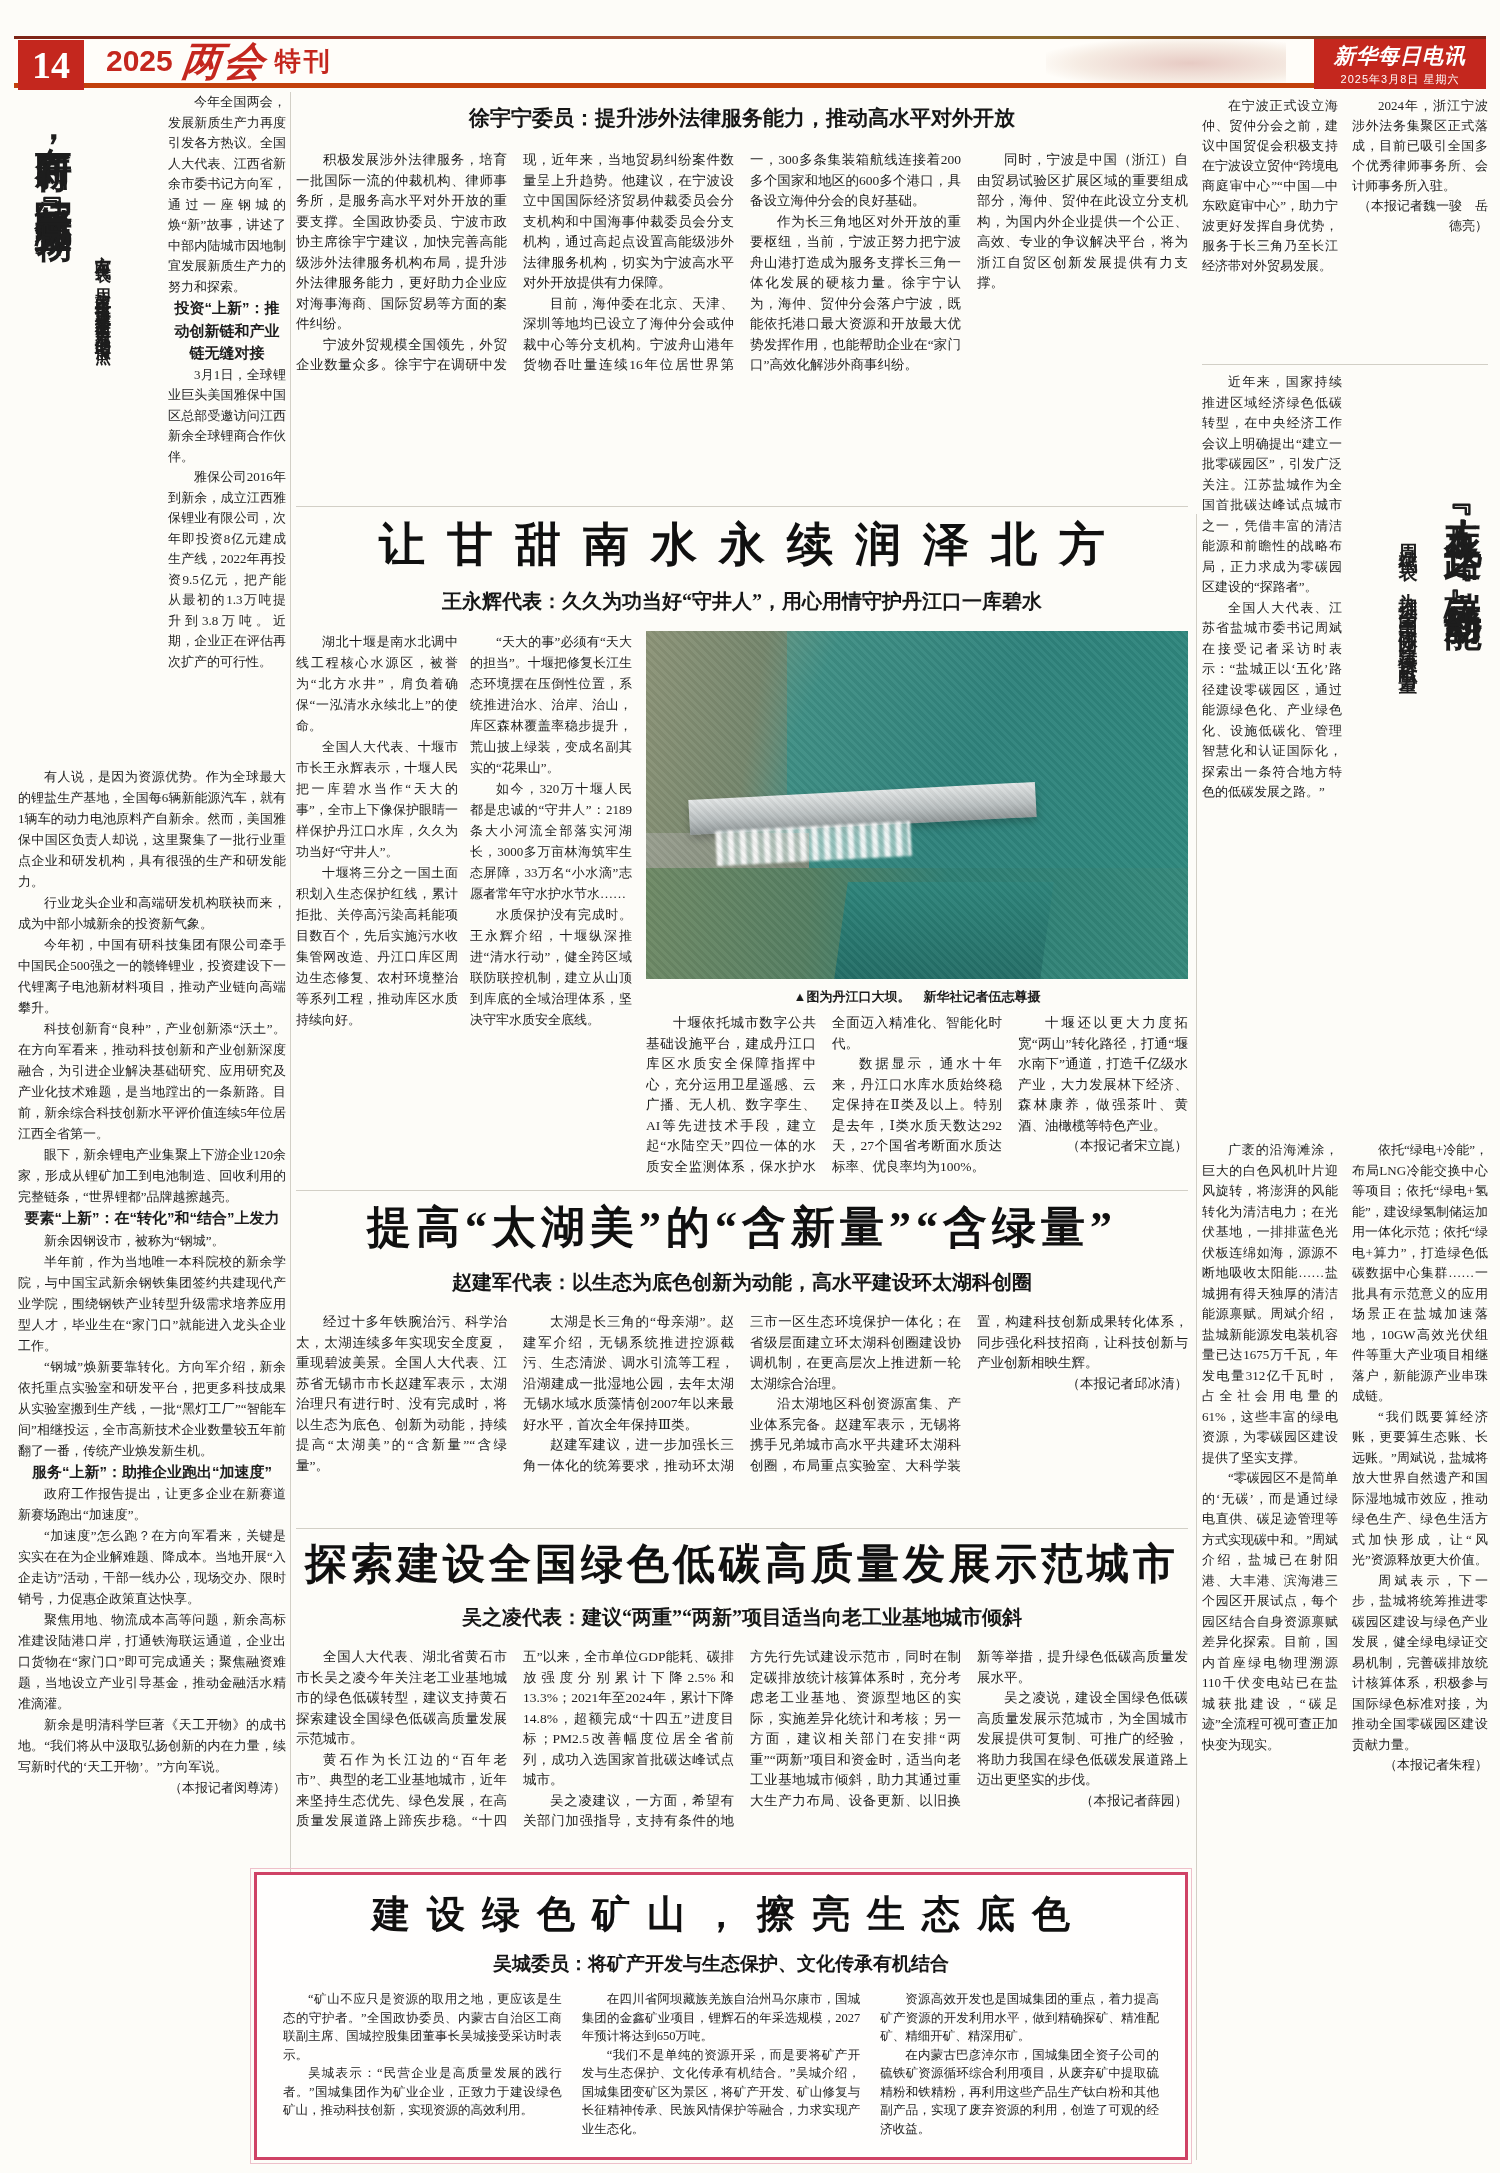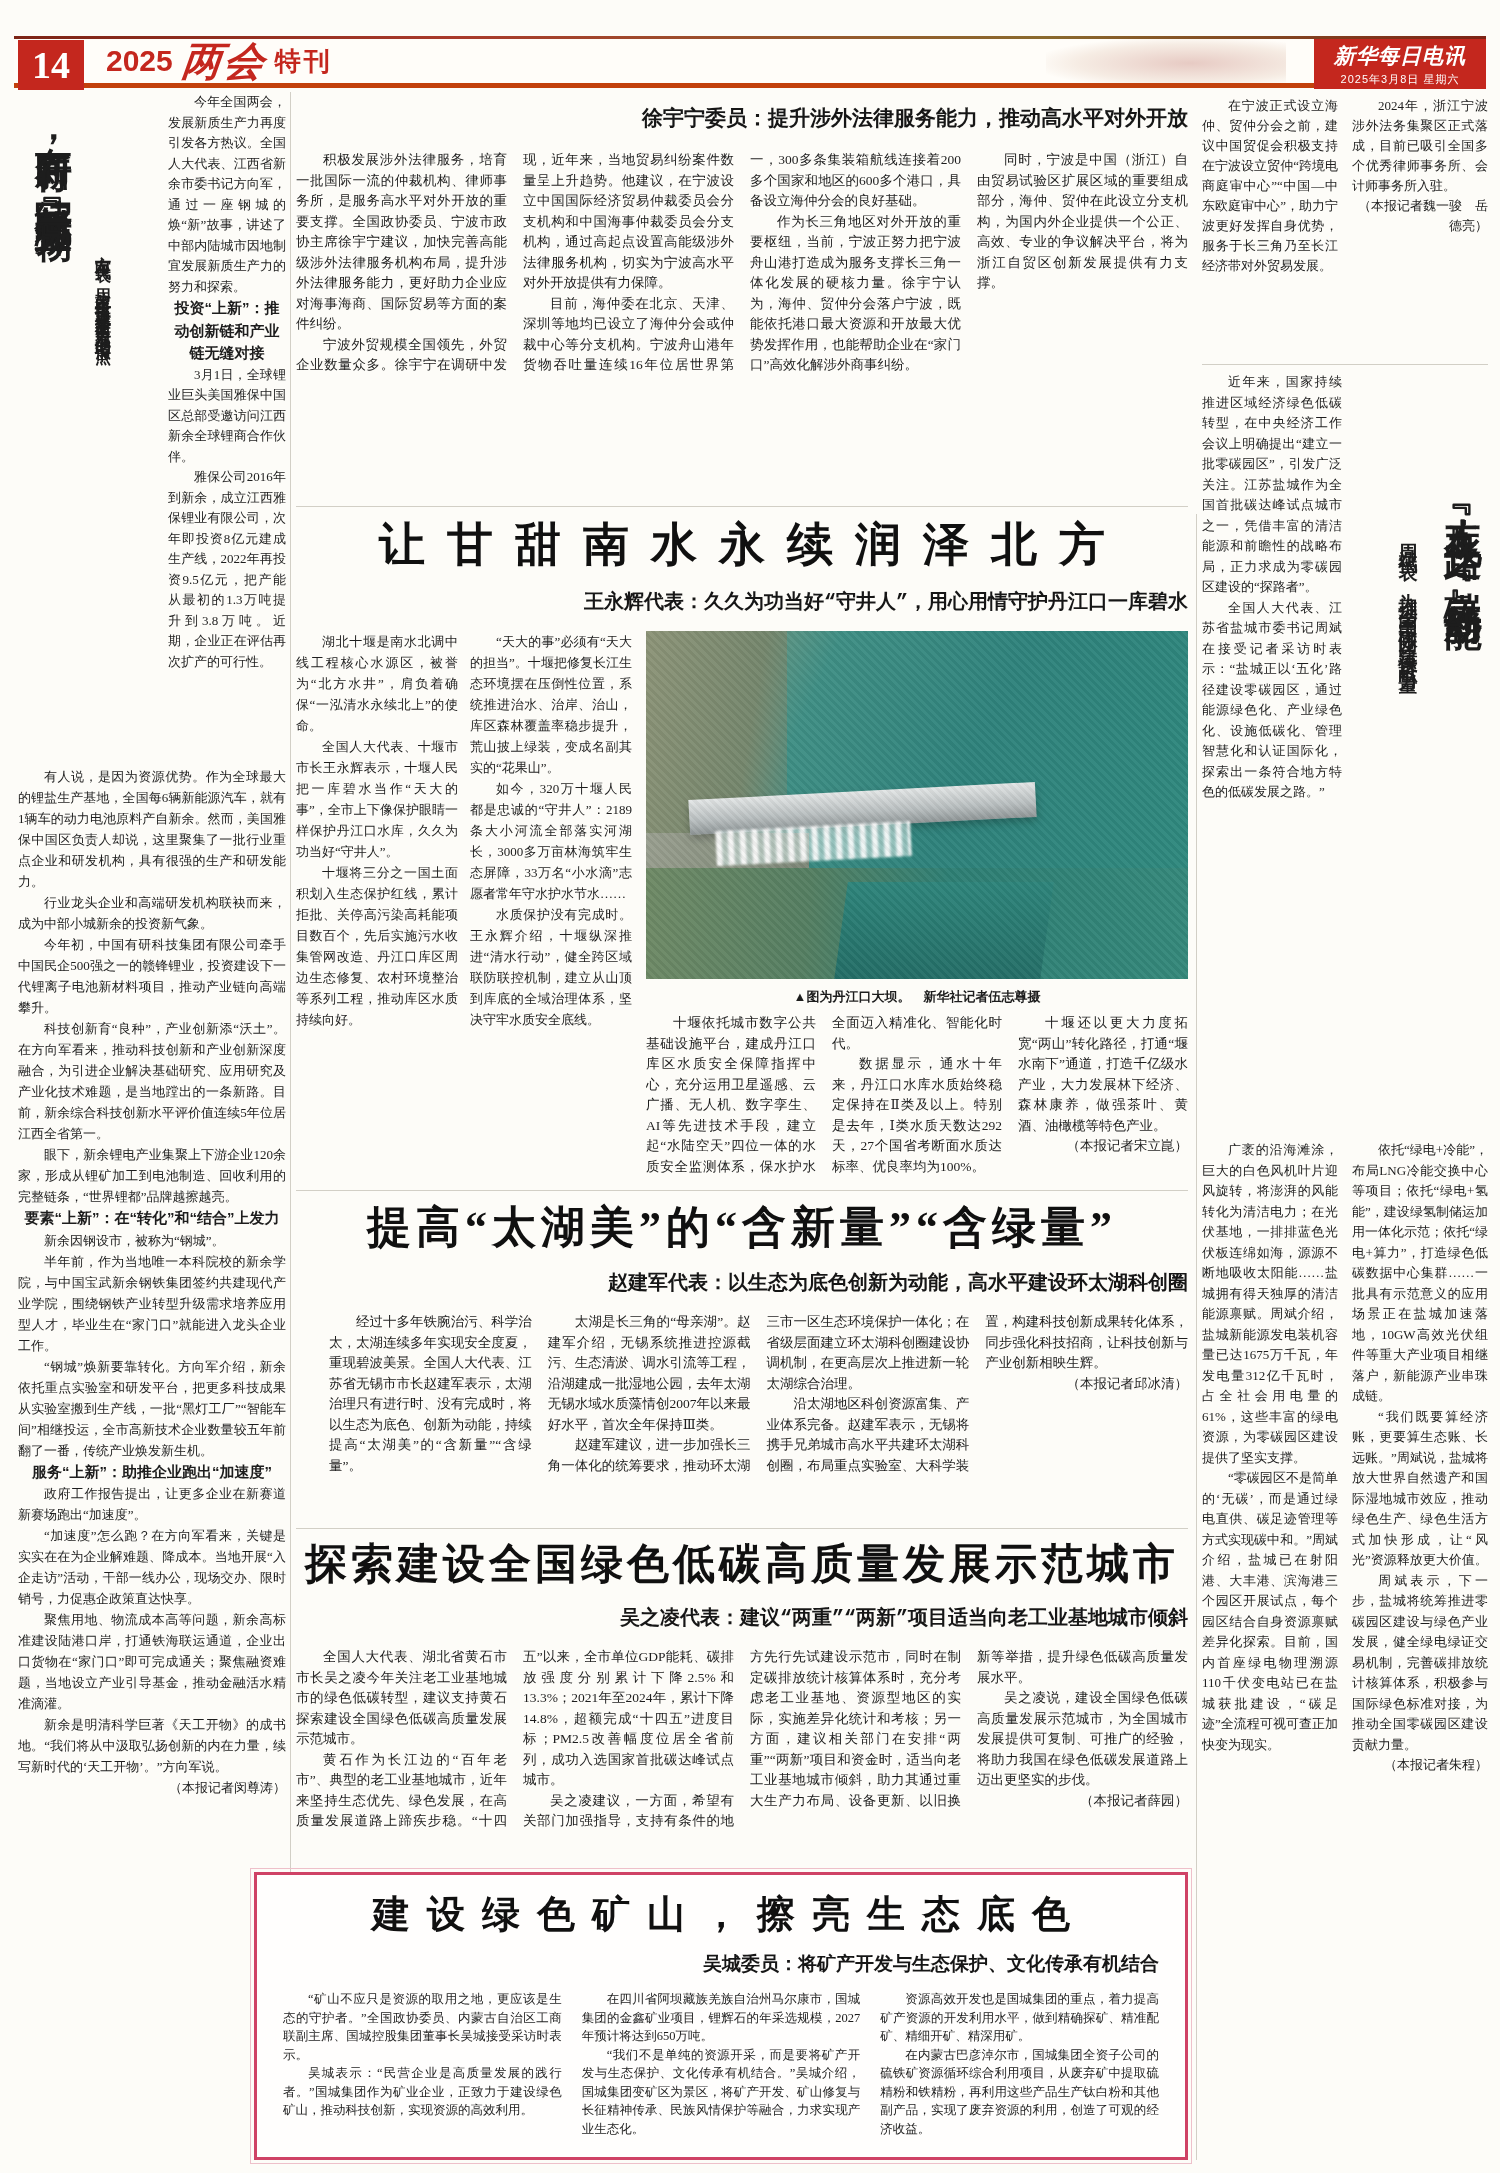--- a/index.html
+++ b/index.html
@@ -21,21 +21,21 @@
     background:radial-gradient(ellipse at 60% 55%,rgba(207,152,142,.5),rgba(222,192,172,.28) 55%,transparent 78%);}
   .mast-box{position:absolute;right:0;top:0;width:172px;height:50px;background:#c4271e;color:#fff;
     text-align:center;padding-top:3px;box-sizing:border-box;z-index:3;}
   .mast-name{font-family:Liberation Serif, serif;font-weight:bold;font-style:italic;font-size:21px;letter-spacing:1px;}
   .mast-date{font-family:"Liberation Sans",sans-serif;font-size:11px;margin-top:2px;letter-spacing:1px;}
   
   .bt{font-size:13.5px;line-height:20.5px;text-align:justify;}
   .bt p{margin:0;text-indent:2em;}
   .bt p.byline{text-indent:0;text-align:right;}
   .headline{font-family:"Liberation Serif",serif;font-weight:bold;color:#101010;text-align:center;}
-  .subtitle{font-family:Liberation Mono, monospace;font-weight:bold;text-align:right;color:#161616;}
+  .subtitle{font-family:Liberation Serif, serif;font-weight:bold;text-align:center;color:#161616;}
   .subhead{font-family:"Liberation Sans",sans-serif;font-weight:bold;font-size:15px;line-height:1.5;
     text-align:center;margin:12px 0;text-indent:0 !important;}
   .vline{position:absolute;width:1px;background:#d2cfc6;}
   .hline{position:absolute;height:1px;background:#d2cfc6;}
   
   #lr-top{position:absolute;left:18px;top:92px;width:268px;height:662px;display:flex;}
   .lr-vblock{width:130px;display:flex;flex-direction:row;justify-content:flex-start;gap:14px;padding-left:10px;}
   .lr-vsub{writing-mode:vertical-rl;font-family:"Liberation Sans",sans-serif;font-weight:bold;
     font-size:16px;letter-spacing:3px;padding-top:150px;order:2;}
   .lr-vhead{writing-mode:vertical-rl;font-family:"Liberation Serif",serif;font-weight:bold;
@@ -66,21 +66,21 @@
     background:repeating-linear-gradient(90deg,rgba(255,255,255,.92) 0 6px,rgba(208,229,226,.6) 6px 12px);}
   .ph-lower{position:absolute;left:0;bottom:0;width:100%;height:32%;background:linear-gradient(95deg,#6f8a66 0%,#557f62 30%,#2e7f74 55%,#35897b 100%);}
   .ph-river{position:absolute;left:36%;bottom:0;width:38%;height:28%;background:linear-gradient(180deg,#2e857b,#246e67);transform:skewX(-8deg);}
   .ph-tex{position:absolute;inset:0;background:repeating-linear-gradient(45deg,rgba(255,255,255,.035) 0 3px,rgba(0,0,0,.045) 3px 6px);}
   .caption{font-family:"Liberation Sans",sans-serif;font-weight:bold;font-size:13px;text-align:center;margin:9px 0 7px;}
   .a2-below{column-count:3;column-gap:16px;height:180px;overflow:hidden;}
   
   #a3{position:absolute;left:296px;top:1198px;width:892px;}
   .a3-headline{font-size:44px;letter-spacing:5px;}
   .a3-subtitle{font-size:20px;margin-top:12px;}
-  .a3-body{margin-top:16px;height:204px;column-count:4;column-gap:16px;overflow:hidden;margin-left:33px;}
+  .a3-body{margin-top:16px;height:204px;column-count:4;column-gap:16px;overflow:hidden;}
   #a4{position:absolute;left:296px;top:1536px;width:892px;}
   .a4-headline{font-size:42px;letter-spacing:4px;}
   .a4-subtitle{font-size:20px;margin-top:12px;}
   .a4-body{margin-top:16px;height:214px;column-count:4;column-gap:16px;overflow:hidden;}
   
   #a5{position:absolute;left:254px;top:1872px;width:934px;height:288px;box-sizing:border-box;
     border:3px solid #cf4265;outline:1px solid #eec0ca;outline-offset:3px;background:#fffefd;
     padding:14px 26px 11px;}
   .a5-headline{font-size:38px;letter-spacing:17px;padding-left:17px;}
   .a5-subtitle{font-size:19px;margin-top:11px;}

